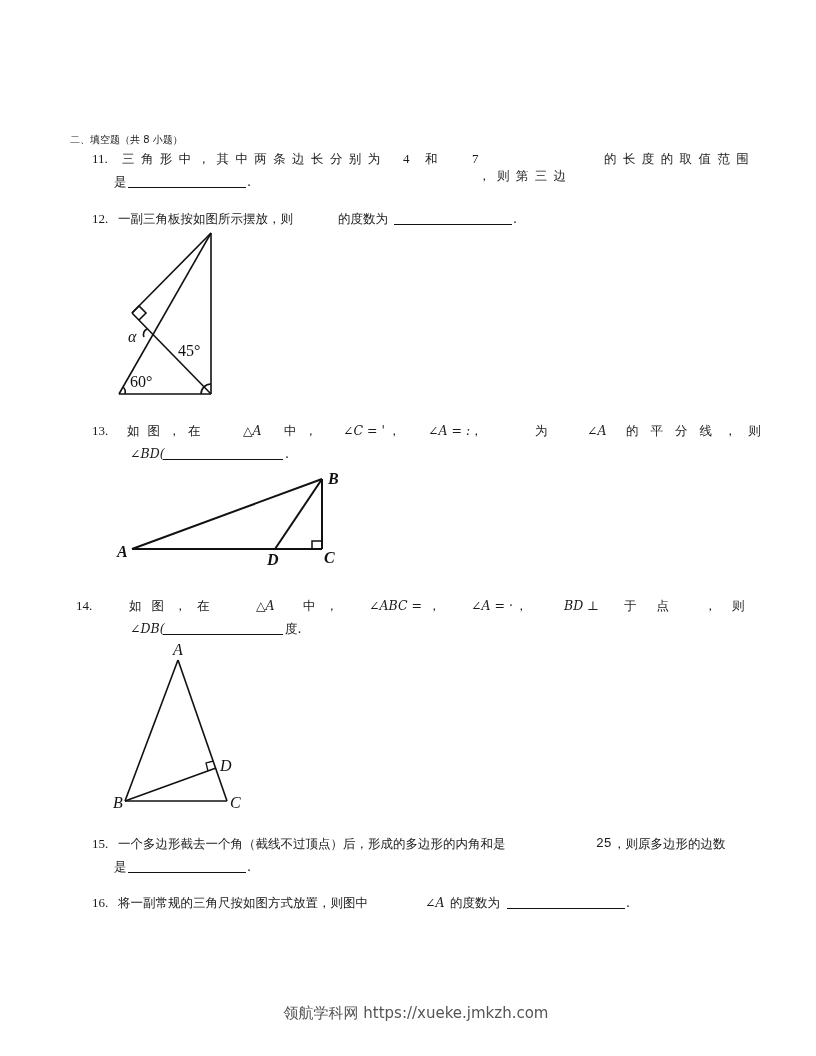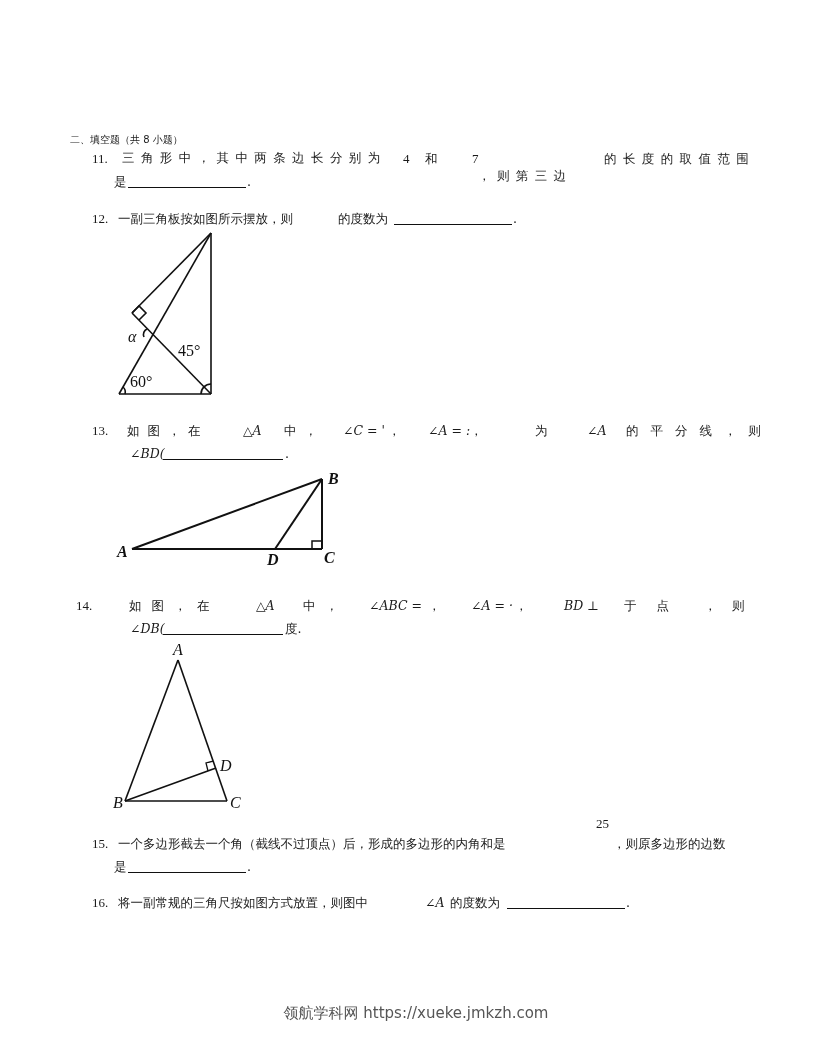--- a/index.html
+++ b/index.html
@@ -47,21 +47,21 @@
       font-family: "Liberation Serif", "DejaVu Serif", serif;
     }
   </style>
 </head>
 <body>
 
 <div class="abs section-title">二、填空题（共 8 小题）</div>
 
 <div>
   <span class="abs q qnum" style="left:92px; top:151px;">11.</span>
-  <span class="abs q spaced" style="left:122px; top:151px;font-family:Liberation Mono, monospace;">三角形中，其中两条边长分别为</span>
+  <span class="abs q spaced" style="left:122px; top:151px;">三角形中，其中两条边长分别为</span>
   <span class="abs num" style="left:403px; top:151px;">4</span>
   <span class="abs q" style="left:425px; top:151px;">和</span>
   <span class="abs num" style="left:472px; top:151px;">7</span>
   <span class="abs q spaced" style="left:478px; top:151px;margin-top:17px;">，则第三边</span>
   <span class="abs q spaced" style="left:604px; top:151px;">的长度的取值范围</span>
   <span class="abs q" style="left:114px; top:174px;">是</span>
   <span class="abs blank" style="left:128px; top:174px; width:118px;"></span>
   <span class="abs q" style="left:247px; top:174px;">.</span>
 </div>
 
@@ -154,21 +154,21 @@
     <text x="68" y="17" font-size="16" font-style="italic" fill="#111">A</text>
     <text x="8" y="170" font-size="16" font-style="italic" fill="#111">B</text>
     <text x="125" y="170" font-size="16" font-style="italic" fill="#111">C</text>
     <text x="115" y="133" font-size="16" font-style="italic" fill="#111">D</text>
   </svg>
 </div>
 
 <div>
   <span class="abs q qnum" style="left:92px; top:836px;">15.</span>
   <span class="abs q" style="left:118px; top:836px;">一个多边形截去一个角（截线不过顶点）后，形成的多边形的内角和是</span>
-  <span class="abs num" style="left:596px; top:816px;">25</span>
+  <span class="abs num" style="left:596px; top:836px;font-family:Liberation Mono, monospace;">25</span>
   <span class="abs q" style="left:613px; top:836px;font-family:Liberation Serif, serif;">，则原多边形的边数</span>
   <span class="abs q" style="left:114px; top:859px;">是</span>
   <span class="abs blank" style="left:128px; top:859px; width:118px;"></span>
   <span class="abs q" style="left:247px; top:859px;">.</span>
 </div>
 
 <div>
   <span class="abs q qnum" style="left:92px; top:895px;">16.</span>
   <span class="abs q" style="left:118px; top:895px;">将一副常规的三角尺按如图方式放置，则图中</span>
   <span class="abs math" style="left:425px; top:895px;">∠A</span>

